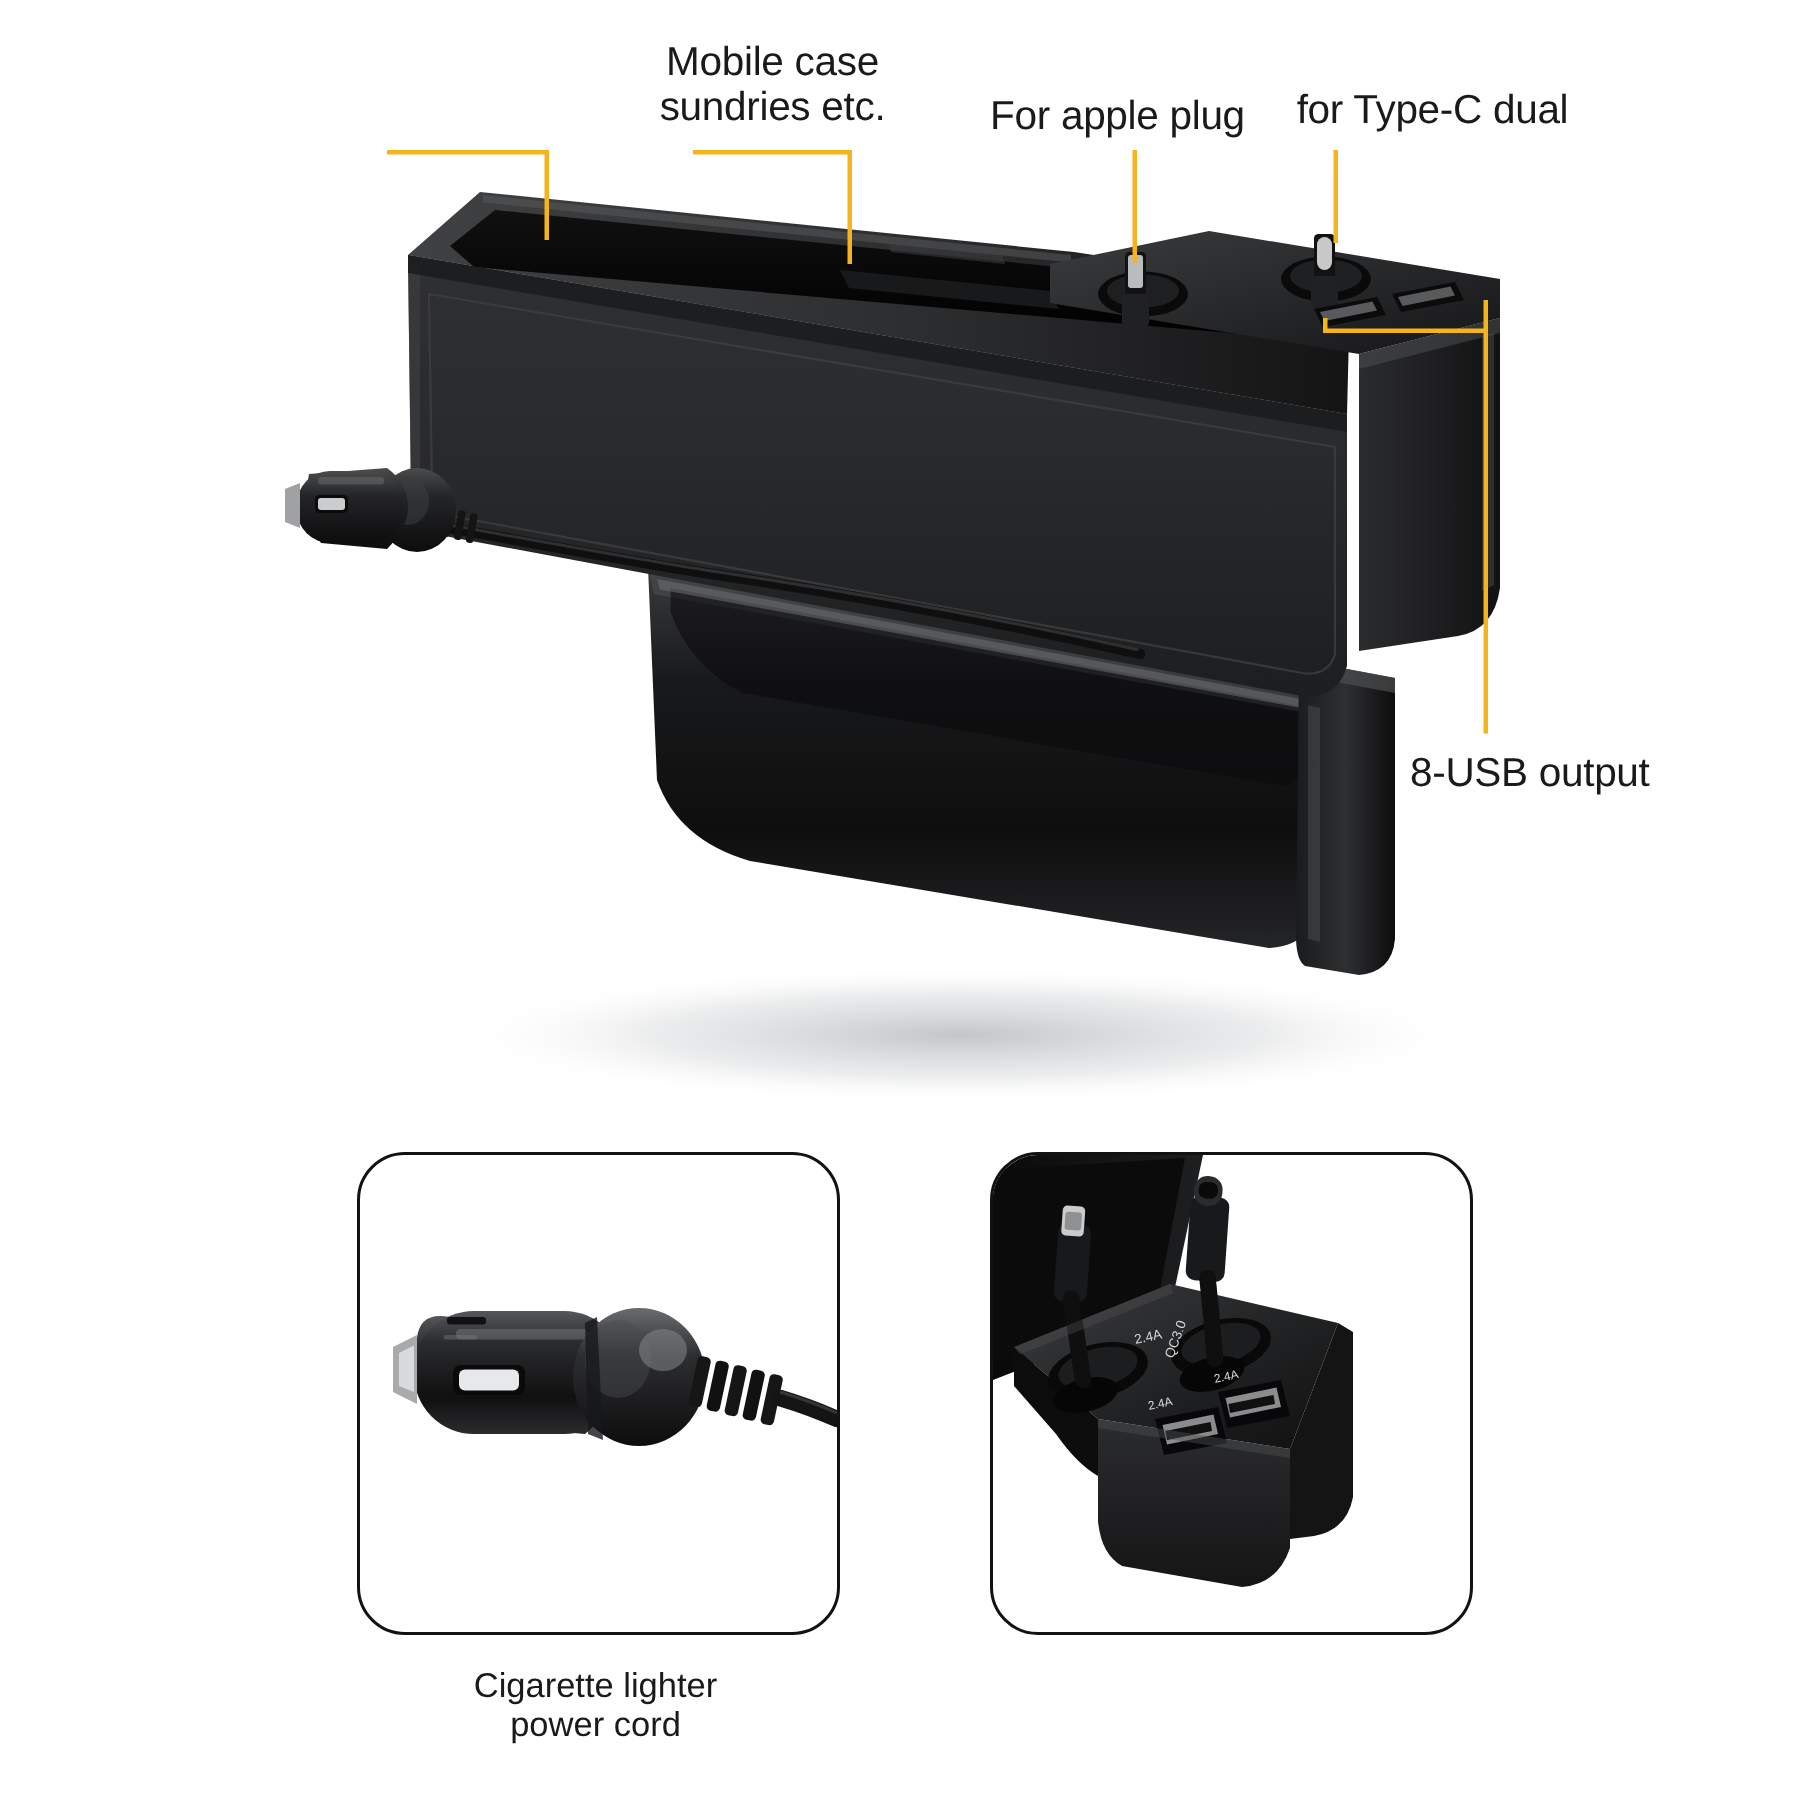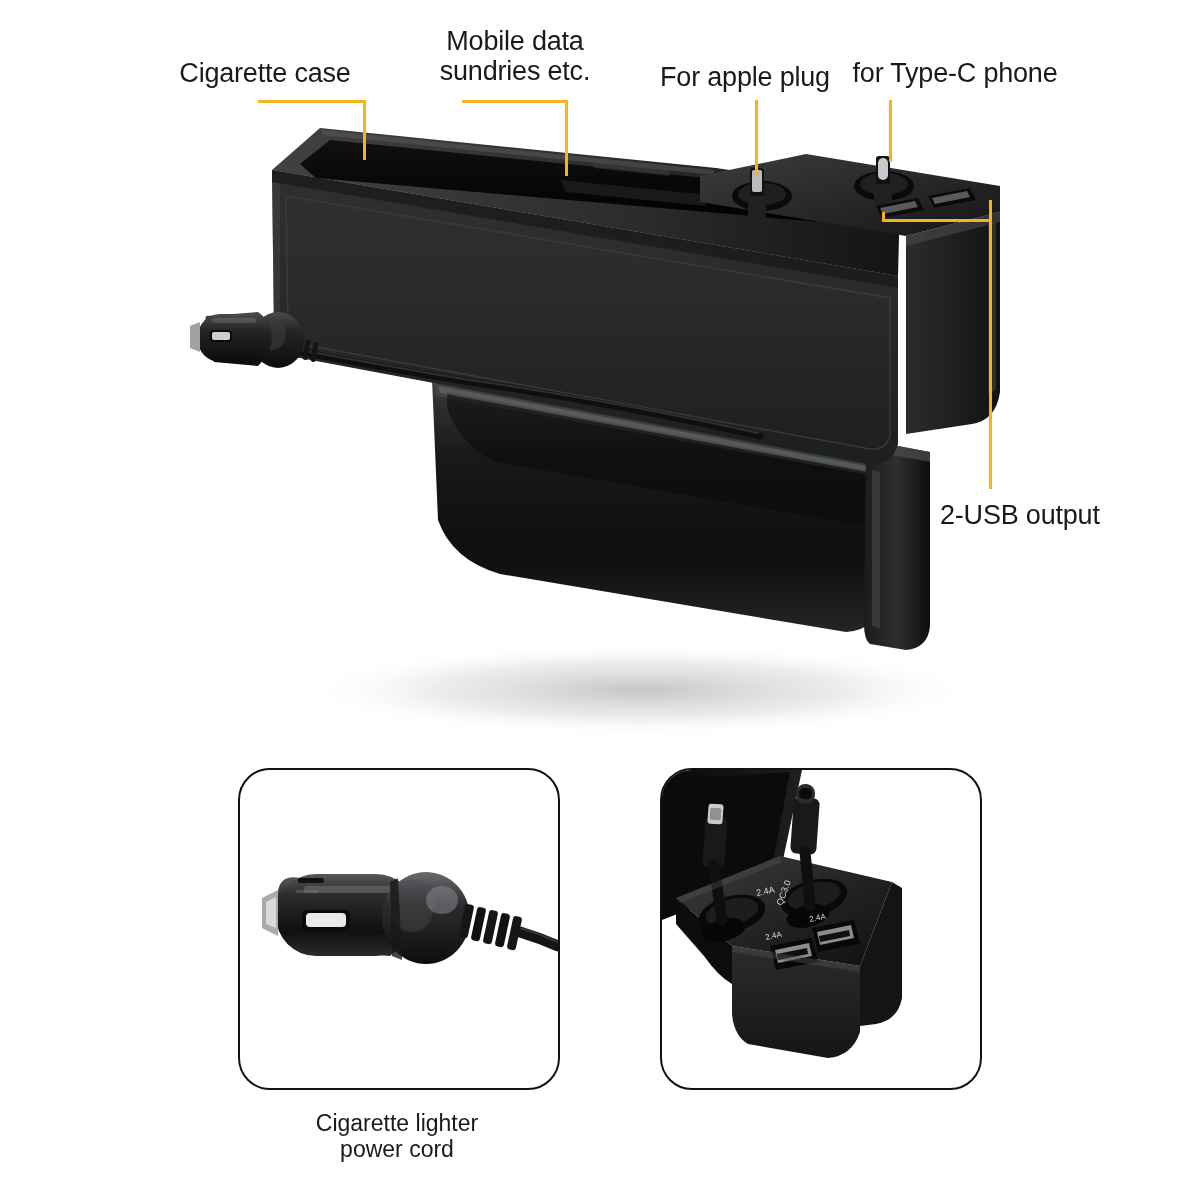--- a/index.html
+++ b/index.html
@@ -230,30 +230,29 @@
 
   <div class="leader leader-v" style="left:755px; top:100px; height:75px;"></div>
 
   <div class="leader leader-v" style="left:889px; top:100px; height:62px;"></div>
 
   <div class="leader leader-v" style="left:882px; top:212px; height:10px;"></div>
   <div class="leader leader-h" style="left:882px; top:219px; width:110px;"></div>
   <div class="leader leader-v" style="left:989px; top:200px; height:22px;"></div>
   <div class="leader leader-v" style="left:989px; top:219px; height:270px;"></div>
 
-  <div class="callout" style="left:150px; top:58px; width:230px;">Cigarette case</div>
-
-  <div class="callout" style="left:415px; top:26px; width:200px;">Mobile data
+
+  <div class="callout" style="left:415px; top:26px; width:200px;">Mobile case
 sundries etc.</div>
 
   <div class="callout" style="left:645px; top:62px; width:200px;">For apple plug</div>
 
-  <div class="callout" style="left:850px; top:58px; width:210px;">for Type-C phone</div>
-
-  <div class="callout" style="left:940px; top:500px; width:210px; text-align:left;">2-USB output</div>
+  <div class="callout" style="left:850px; top:58px; width:210px;">for Type-C dual</div>
+
+  <div class="callout" style="left:940px; top:500px; width:210px; text-align:left;">8-USB output</div>
 
   <div class="panel" style="left:238px; top:768px; width:318px; height:318px;">
     <svg class="panel-svg" viewBox="0 0 318 318">
       <defs>
         <linearGradient id="p1body" x1="0" y1="0" x2="0" y2="1">
           <stop offset="0%" stop-color="#55575a"></stop>
           <stop offset="25%" stop-color="#2b2c2e"></stop>
           <stop offset="70%" stop-color="#101011"></stop>
           <stop offset="100%" stop-color="#2a2b2d"></stop>
         </linearGradient>

